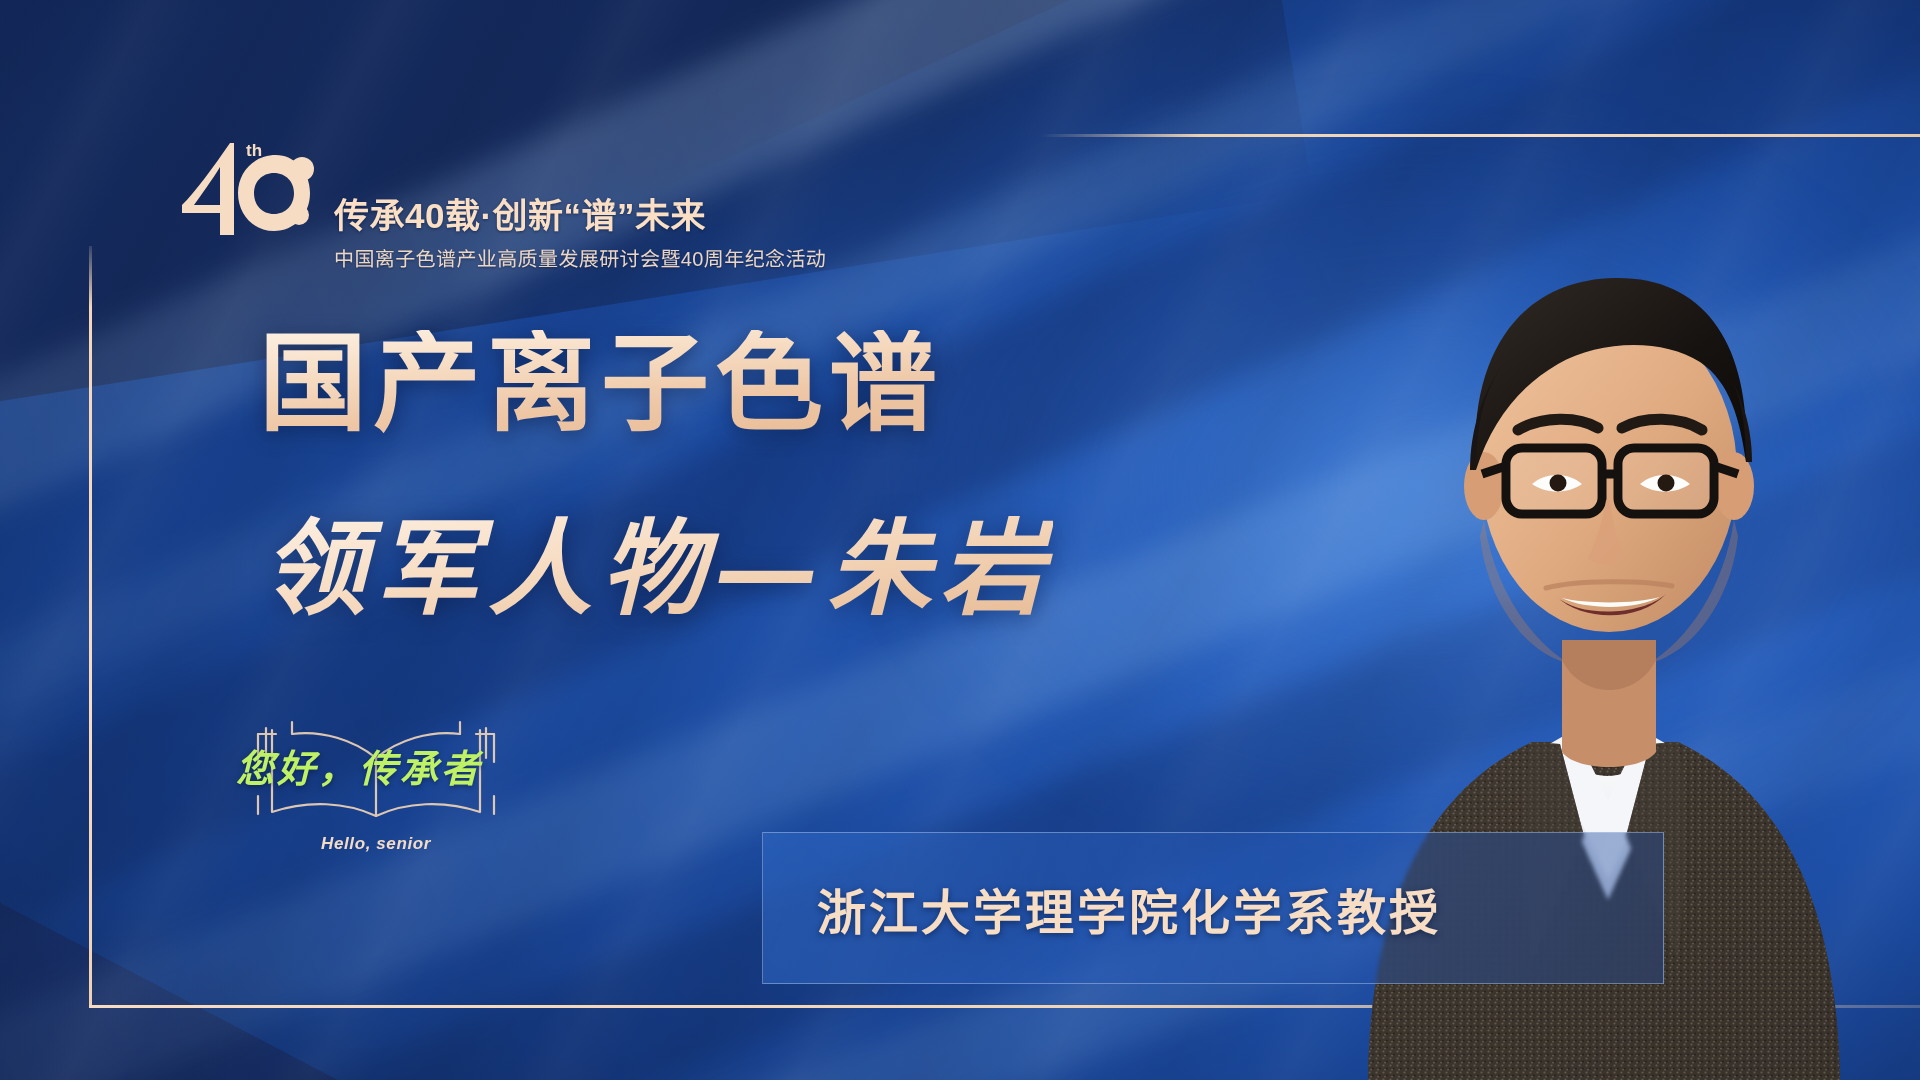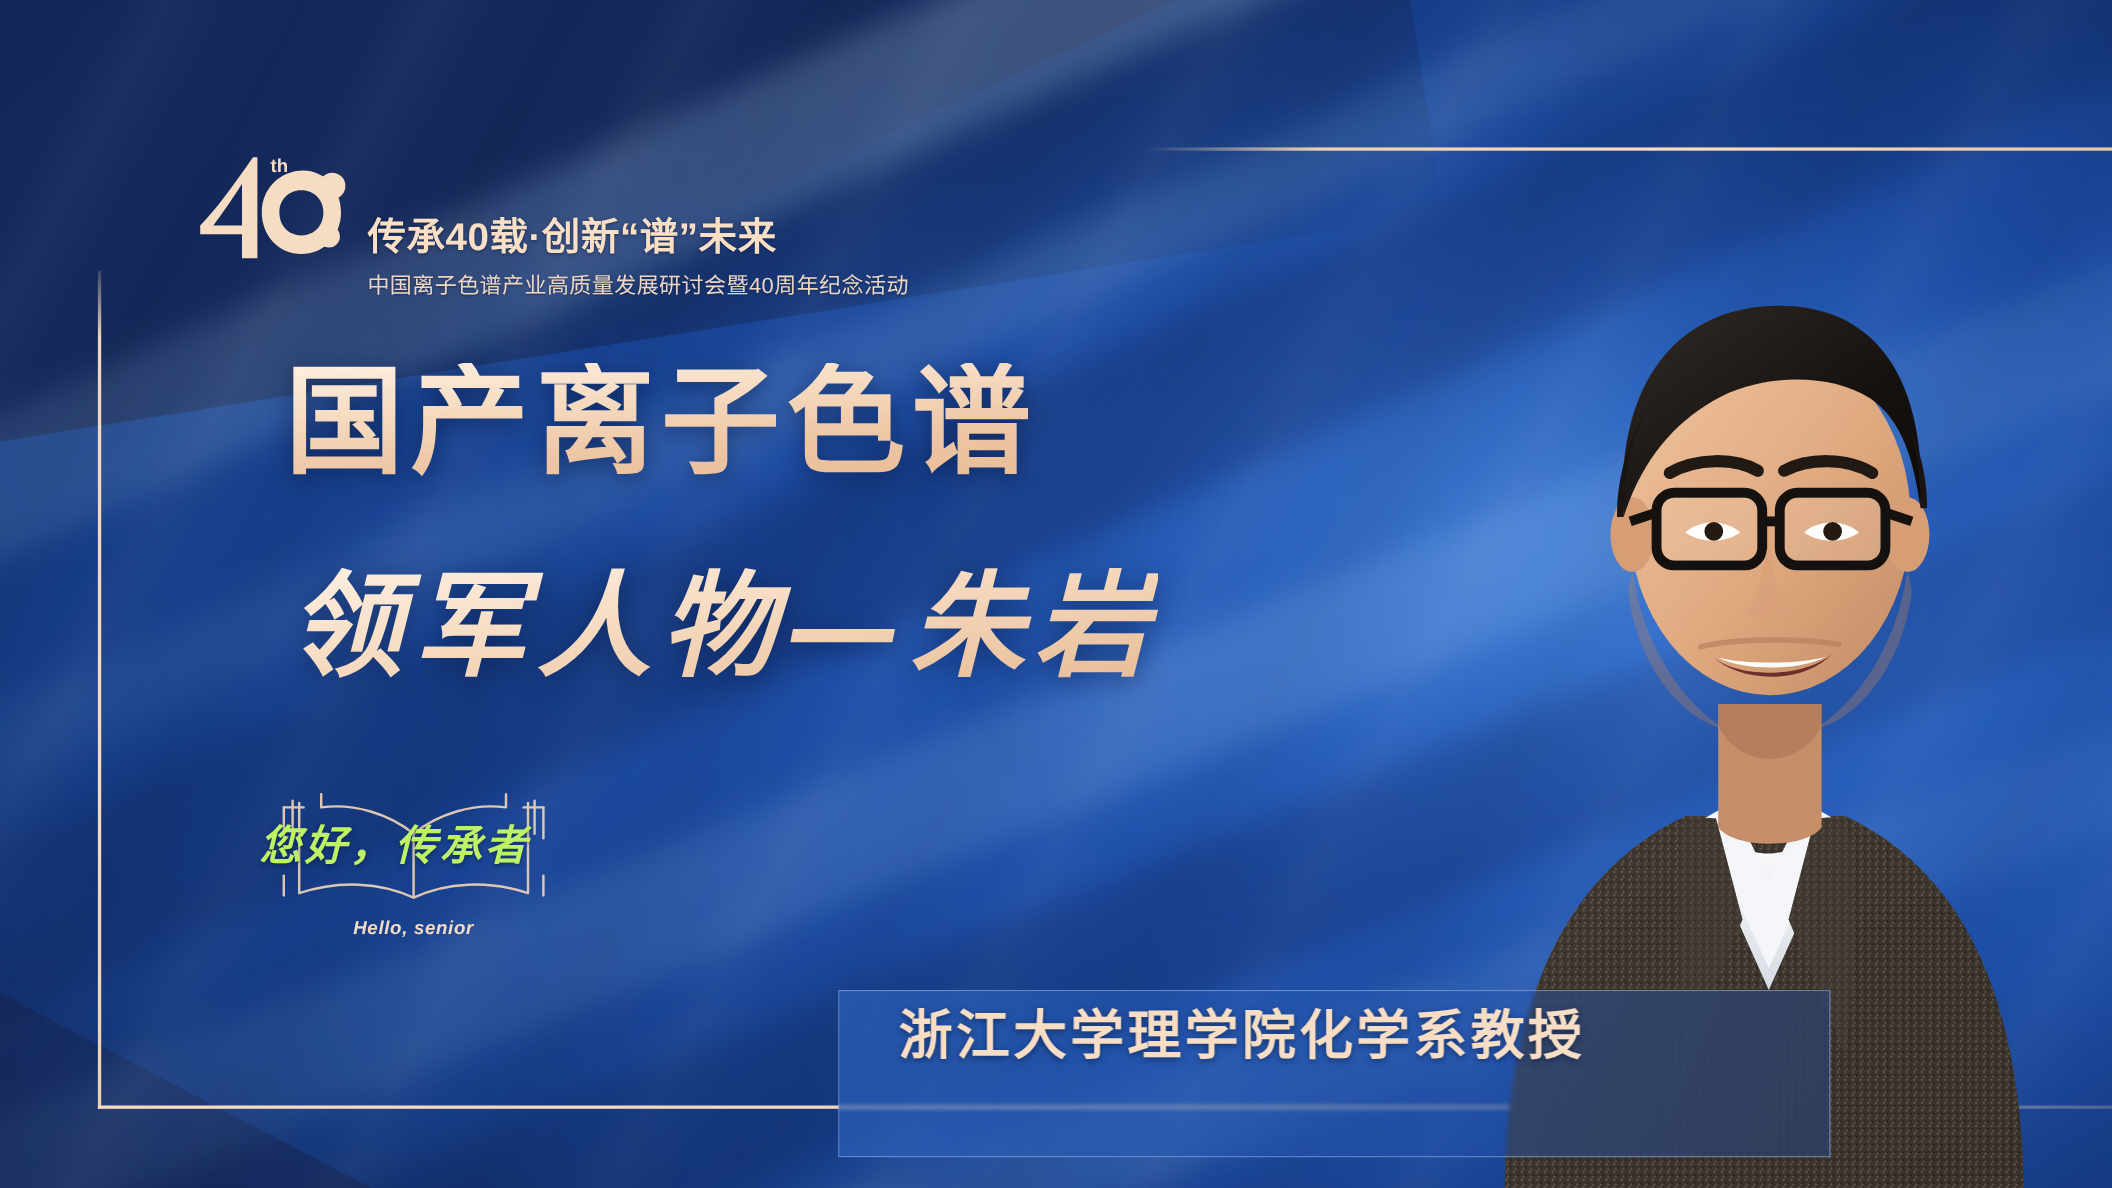--- a/index.html
+++ b/index.html
@@ -142,25 +142,25 @@
 
   
   .portrait{
     position:absolute;right:0;bottom:0;width:660px;height:1080px;
     overflow:hidden;pointer-events:none;
   }
   .portrait svg{position:absolute;right:-10px;bottom:0;width:660px;height:1080px;}
 
   
   .caption{
-    position:absolute;left:762px;top:900px;width:902px;height:152px;
+    position:absolute;left:762px;top:832px;width:902px;height:152px;
     background:linear-gradient(110deg,rgba(47,104,196,.60) 0%,rgba(38,88,178,.52) 45%,rgba(30,72,155,.40) 100%);
     border:1.5px solid rgba(196,216,245,.42);
     backdrop-filter:blur(2px);
-    display:flex;
+    display:flex;align-items:center;
     box-sizing:border-box;
   }
   .caption-text{
     padding-left:54px;
     font-size:49px;font-weight:700;letter-spacing:3px;
     color:#f7ddc4;white-space:nowrap;
     font-family:"Liberation Sans","DejaVu Sans",sans-serif;
     text-shadow:0 2px 6px rgba(6,20,56,.55);
   }
 </style>

